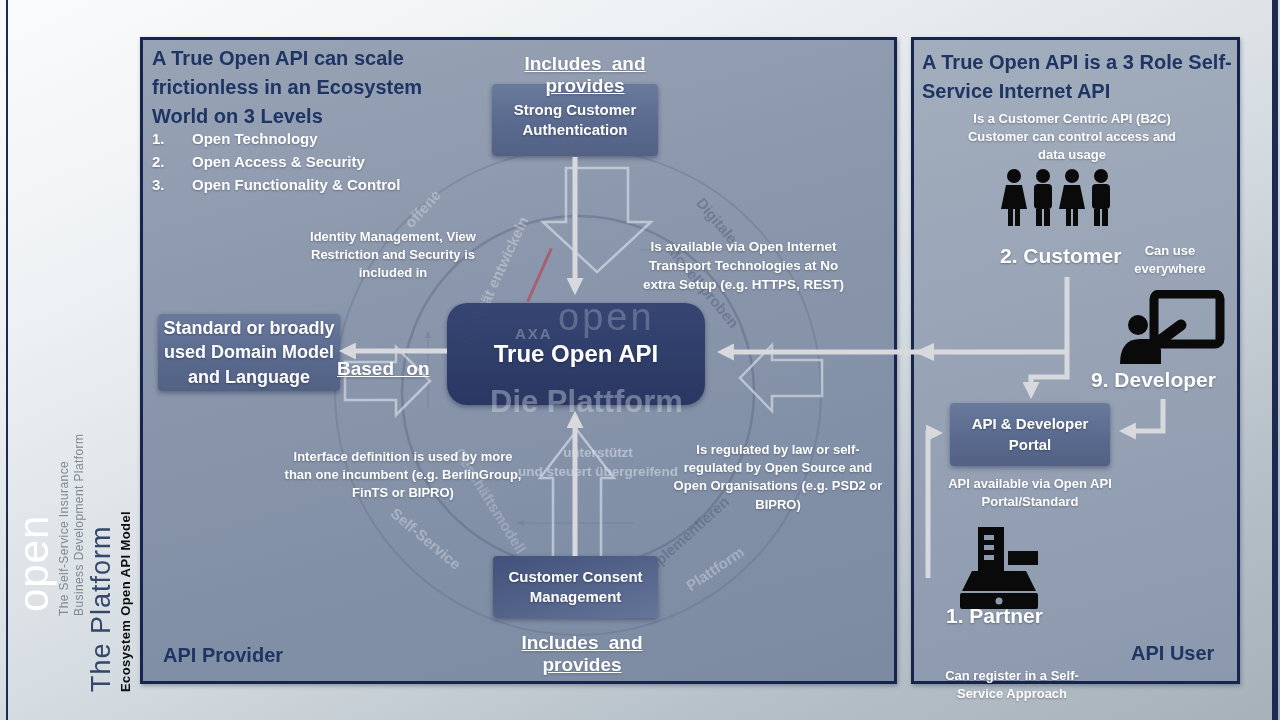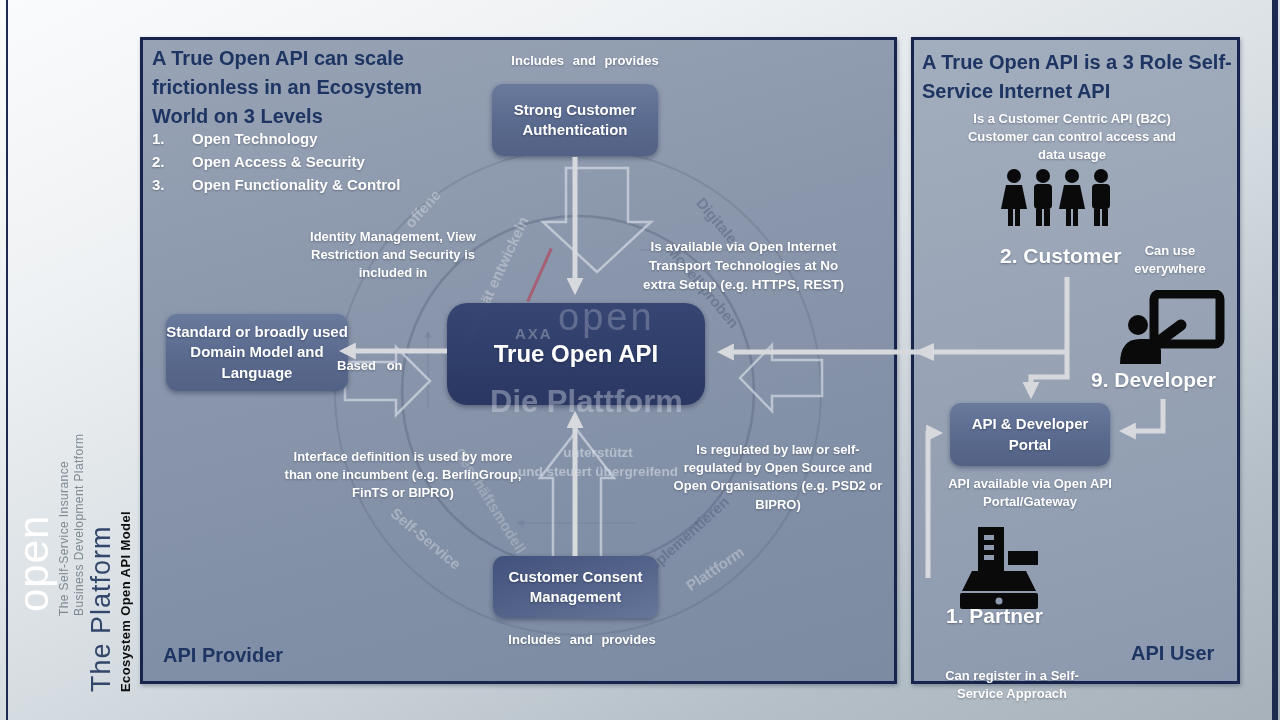--- a/index.html
+++ b/index.html
@@ -9,37 +9,37 @@
   .abs{position:absolute;}
   .edge{position:absolute;top:0;height:720px;background:#1d2b50;}
   
   .panel{position:absolute;top:37px;border:3px solid #17254e;box-shadow:1px 2px 4px rgba(30,40,70,.35);}
   .panel-left{left:140px;width:751px;height:641px;
     background:linear-gradient(165deg,#98a3b5 0%,#8a96ab 40%,#8290a7 70%,#7c8aa2 100%);}
   .panel-right{left:911px;width:323px;height:641px;
     background:linear-gradient(165deg,#a2adbd 0%,#96a2b4 55%,#8c98ad 100%);}
   
   .box{position:absolute;display:flex;align-items:center;justify-content:center;text-align:center;
-    color:#fff;font-weight:700;border-radius:11px;line-height:1.35;
+    color:#fff;font-weight:700;border-radius:4px;line-height:1.35;
     background:linear-gradient(180deg,#6a7a9d 0%,#5a6a8e 55%,#526184 100%);
     box-shadow:0 2px 5px rgba(15,25,55,.4);text-shadow:0 1px 2px rgba(15,25,50,.4);}
   .box-sca{left:492px;top:84px;width:166px;height:72px;font-size:15px;}
   .box-center{left:447px;top:303px;width:258px;height:102px;font-size:24px;border-radius:20px;
     background:linear-gradient(180deg,rgba(50,65,112,.95) 0%,rgba(37,50,94,.95) 100%);}
-  .box-domain{left:166px;top:314px;width:182px;height:77px;font-size:15px;}
+  .box-domain{left:158px;top:314px;width:182px;height:77px;font-size:18px;}
   .box-consent{left:493px;top:556px;width:165px;height:62px;font-size:15px;
     background:linear-gradient(160deg,#42517c 0%,#55648a 55%,#66759a 100%);}
   .box-portal{left:950px;top:403px;width:160px;height:63px;font-size:15px;}
   
   .navy-title{color:#1e3563;font-size:20px;font-weight:600;line-height:1.45;}
   .white-note{color:#fff;font-weight:700;font-size:13px;line-height:1.4;text-align:center;
     text-shadow:0 1px 2px rgba(20,30,50,.35);}
   .big-label{color:#fff;font-weight:700;font-size:21px;text-shadow:0 1px 2px rgba(20,30,50,.4);}
-  .caption{color:#fff;font-weight:700;font-size:13px;word-spacing:5px;text-align:center;
-    text-shadow:0 1px 2px rgba(20,30,50,.35);}
+  .caption{color:#fff;font-weight:700;font-size:19px;word-spacing:5px;text-align:center;
+    text-shadow:0 1px 2px rgba(20,30,50,.35);text-decoration:underline;}
   .corner-label{color:#1e3563;font-weight:700;font-size:20px;}
   .lvl-row{position:absolute;color:#fff;font-weight:700;font-size:15px;text-shadow:0 1px 2px rgba(20,30,50,.35);}
   .lvl-num{position:absolute;left:0;}
   .lvl-txt{position:absolute;left:40px;white-space:nowrap;}
   
   .vert{position:absolute;transform:rotate(-90deg);transform-origin:left top;white-space:nowrap;}
   .sb-open{font-size:42px;color:#fff;letter-spacing:1px;}
   .sb-tag{font-size:12px;color:#7e8991;letter-spacing:.4px;}
   .sb-platform{font-size:27px;color:#33476b;font-weight:500;letter-spacing:1px;}
   .sb-model{font-size:13px;color:#0d0d0d;font-weight:700;letter-spacing:.4px;}
@@ -193,21 +193,21 @@
   <div class="abs big-label" style="left:1000px;top:244px;">2. Customer</div>
   <div class="abs white-note" style="left:1128px;top:242px;width:84px;">Can use everywhere</div>
 
   <svg class="icon" style="left:1118px;top:290px;" width="108" height="76" viewBox="0 0 108 76">
     <rect x="36" y="4" width="66" height="50" rx="5" fill="none" stroke="#0a0a0a" stroke-width="9"></rect>
     <circle cx="20" cy="35" r="10" fill="#0a0a0a"></circle>
     <path d="M2,74 Q2,49 22,49 L30,49 Q41,49 43,60 L43,74 Z" fill="#0a0a0a"></path>
     <line x1="32" y1="58" x2="63" y2="35" stroke="#0a0a0a" stroke-width="11" stroke-linecap="round"></line>
   </svg>
   <div class="abs big-label" style="left:1091px;top:368px;">9. Developer</div>
-  <div class="abs white-note" style="left:935px;top:475px;width:190px;">API available via Open API Portal/Gateway</div>
+  <div class="abs white-note" style="left:935px;top:475px;width:190px;">API available via Open API Portal/Standard</div>
 
   <svg class="icon" style="left:952px;top:527px;" width="92" height="84" viewBox="0 0 92 84">
     <g fill="#0a0a0a">
       <rect x="26" y="0" width="26" height="46"></rect>
       <rect x="56" y="24" width="30" height="14"></rect>
       <polygon points="10,64 84,64 74,44 20,44"></polygon>
       <rect x="8" y="66" width="78" height="16" rx="2"></rect>
     </g>
     <g fill="#8e9ab0">
       <rect x="32" y="8" width="10" height="5"></rect>

